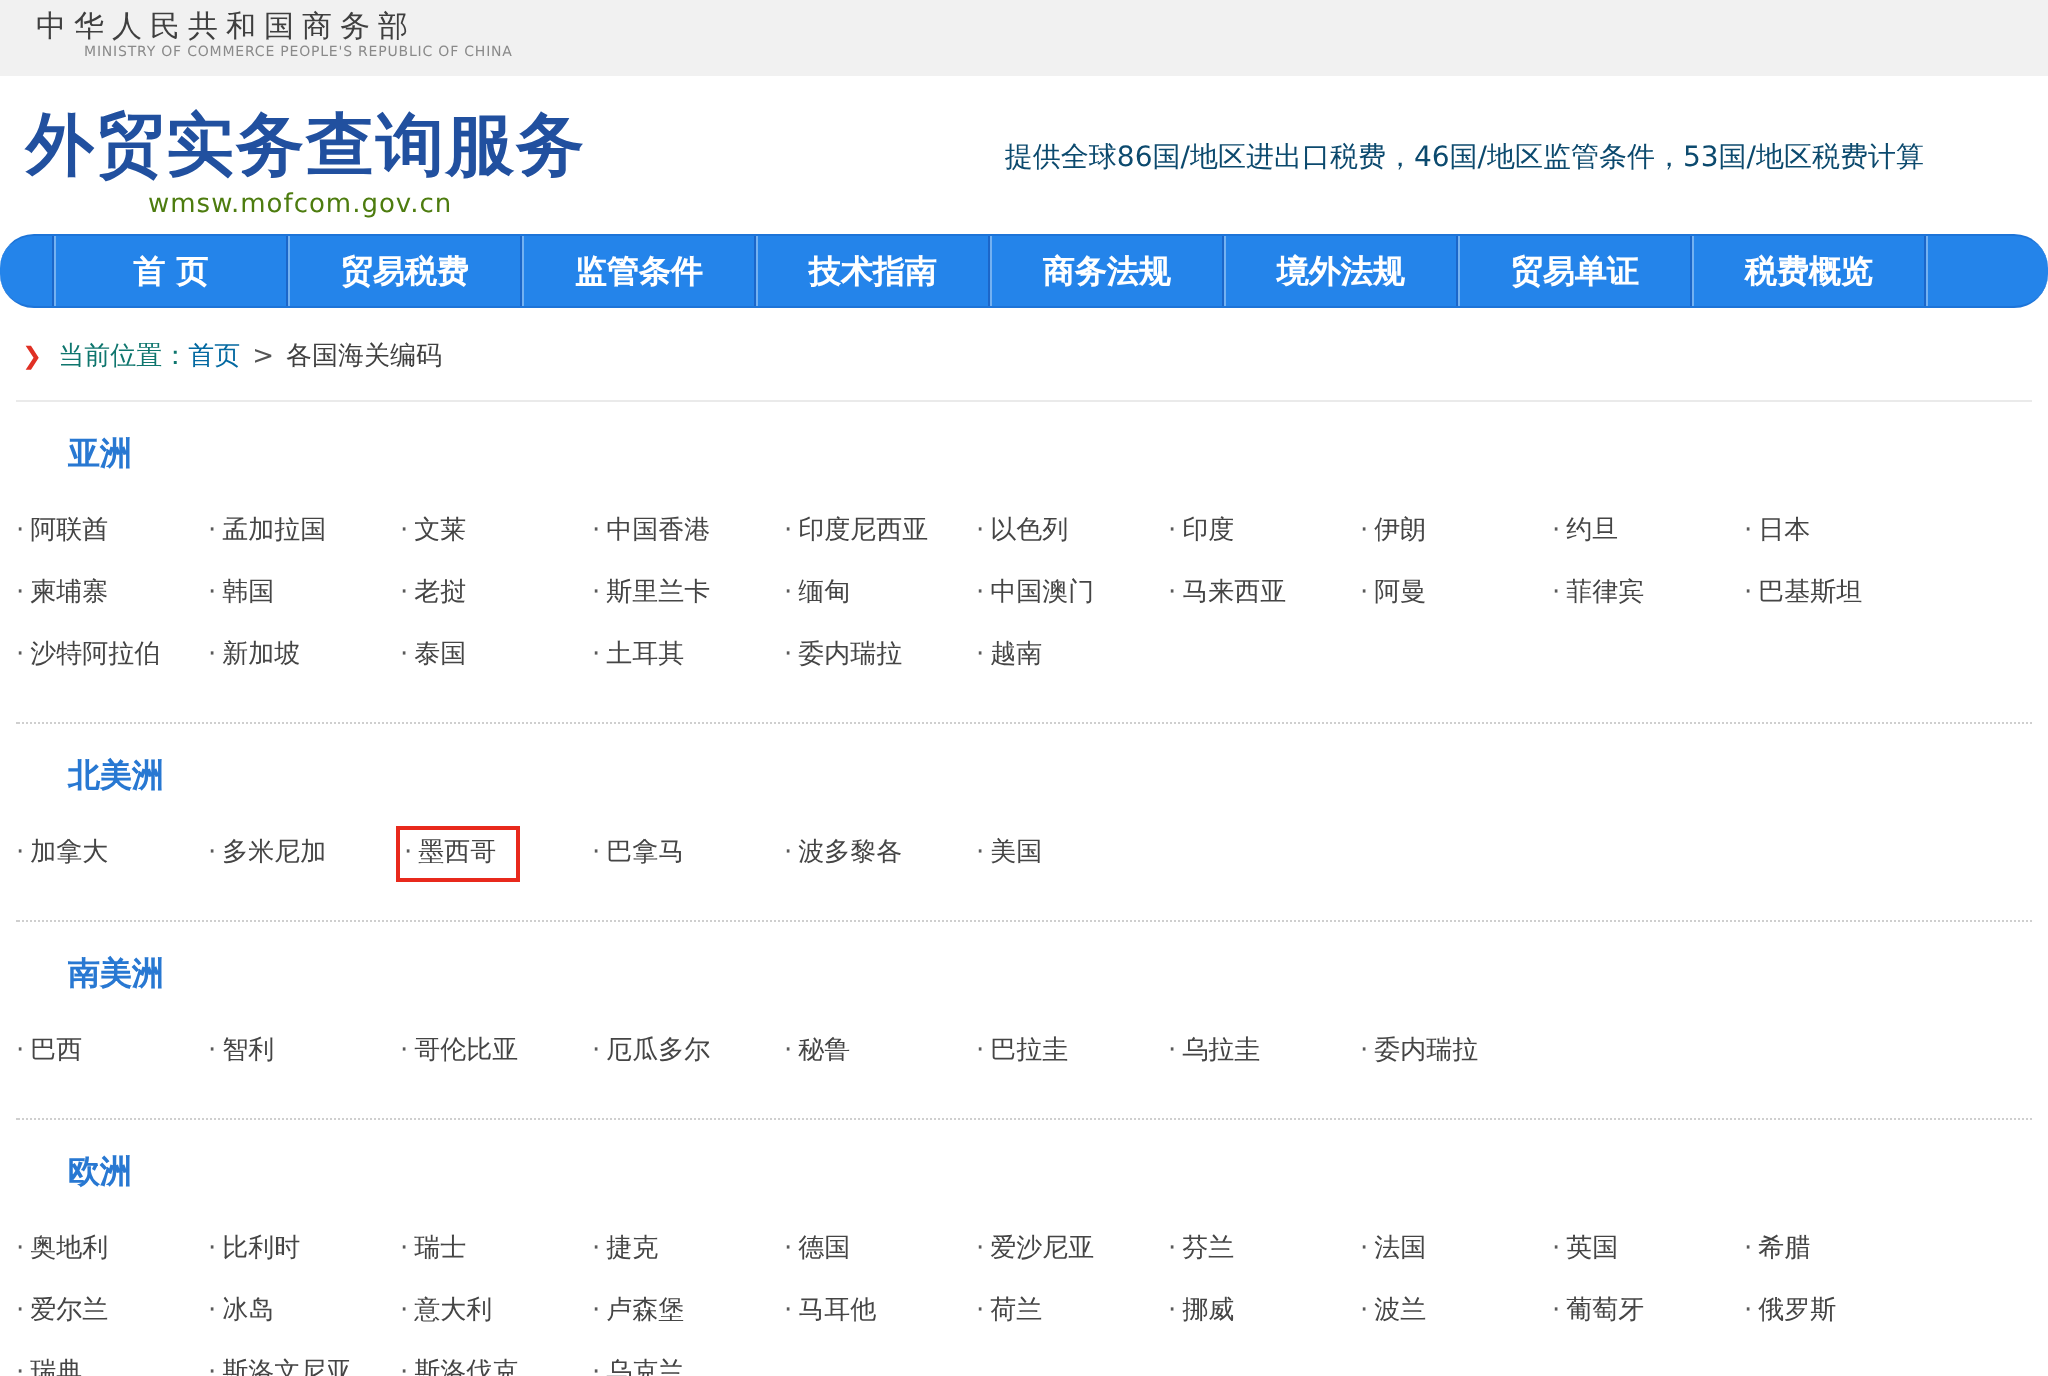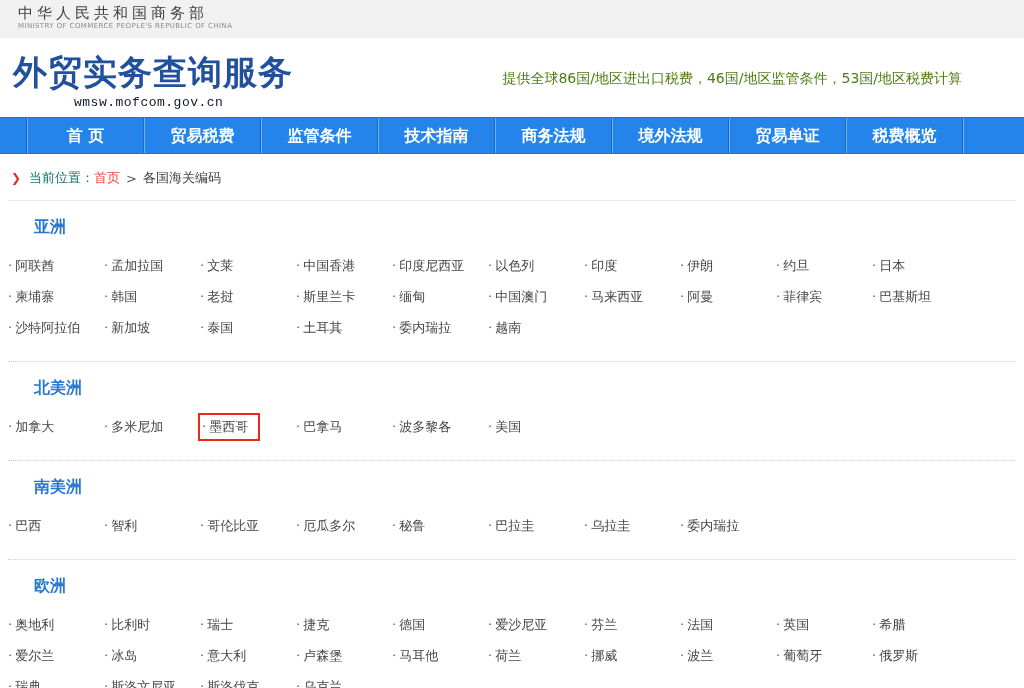--- a/index.html
+++ b/index.html
@@ -10,40 +10,40 @@
     font-family:"DejaVu Sans","Liberation Sans",sans-serif;
   }
   
   .topbar {
     height:38px; background:#f1f1f1; padding:5px 0 0 18px;
   }
   .ministry-cn {
     font-size:15px; color:#3f3f3f; letter-spacing:4px; font-weight:500; line-height:17px;
   }
   .ministry-en {
-    font-size:7px; color:#8a8a8a; letter-spacing:.4px; line-height:9px;
+    font-size:7px; color:#8a8a8a; letter-spacing:.4px; line-height:9px;margin-left:24px;
   }
   
   .siteheader { height:79px; position:relative; background:#fff; }
   .site-title {
     position:absolute; left:13px; top:12px;
     font-size:34px; font-weight:bold; color:var(--title-blue,#21509f); letter-spacing:1px;
   }
   .site-url {
     position:absolute; left:74px; top:57px;
-    font-size:13px; color:#0f172a; letter-spacing:.5px;font-family:Liberation Mono, monospace;
+    font-size:13px; color:#4d7c0f; letter-spacing:.5px;
   }
   .tagline {
     position:absolute; right:62px; top:32px;
-    font-size:14px; color:#4d7c0f;
+    font-size:14px; color:#0c4a6e;
   }
   
   .mainnav {
     height:37px; background:var(--nav-blue,#2484ea); display:flex; align-items:flex-start;
-    border-top:1px solid #1d74d8; border-bottom:1px solid #1d74d8;
+    border-top:1px solid #1d74d8; border-bottom:1px solid #1d74d8;border-radius:17px;
   }
   .nav-spacer { width:26px; }
   .nav-filler { flex:1; }
   .nav-div {
     width:2px; height:100%;
     background:linear-gradient(to right,#1b66c9 50%,#74b1f1 50%);
   }
   .nav-tab {
     width:115px; text-align:center; line-height:35px;
     color:#ffffff; font-size:16px; font-weight:bold; cursor:pointer;
@@ -51,21 +51,21 @@
   }
   
   .breadcrumb {
     display:flex; align-items:center;
     padding:15px 0 13px 11px; font-size:13px; color:#404040;
   }
   .crumb-arrow {
     color:#e03024; font-weight:bold; font-size:12px; margin-right:8px;
   }
   .crumb-label { color:#0f766e; }
-  .crumb-link { color:#ef4444; text-decoration:none; cursor:pointer; }
+  .crumb-link { color:#0369a1; text-decoration:none; cursor:pointer; }
   .crumb-sep { margin:0 6px; color:#555; }
   .crumb-current { color:#404040; }
   .bc-divider { border:none; border-top:1px solid #eaeaea; margin:0 8px; }
   
   .content { margin:0 8px; }
   .section { padding:16px 0 18px; border-bottom:1px dotted #cfcfcf; }
   .section:last-child { border-bottom:none; }
   .section-title {
     color:var(--section-blue,#2878d2); font-size:16px; font-weight:bold;
     margin:0 0 12px 26px;

